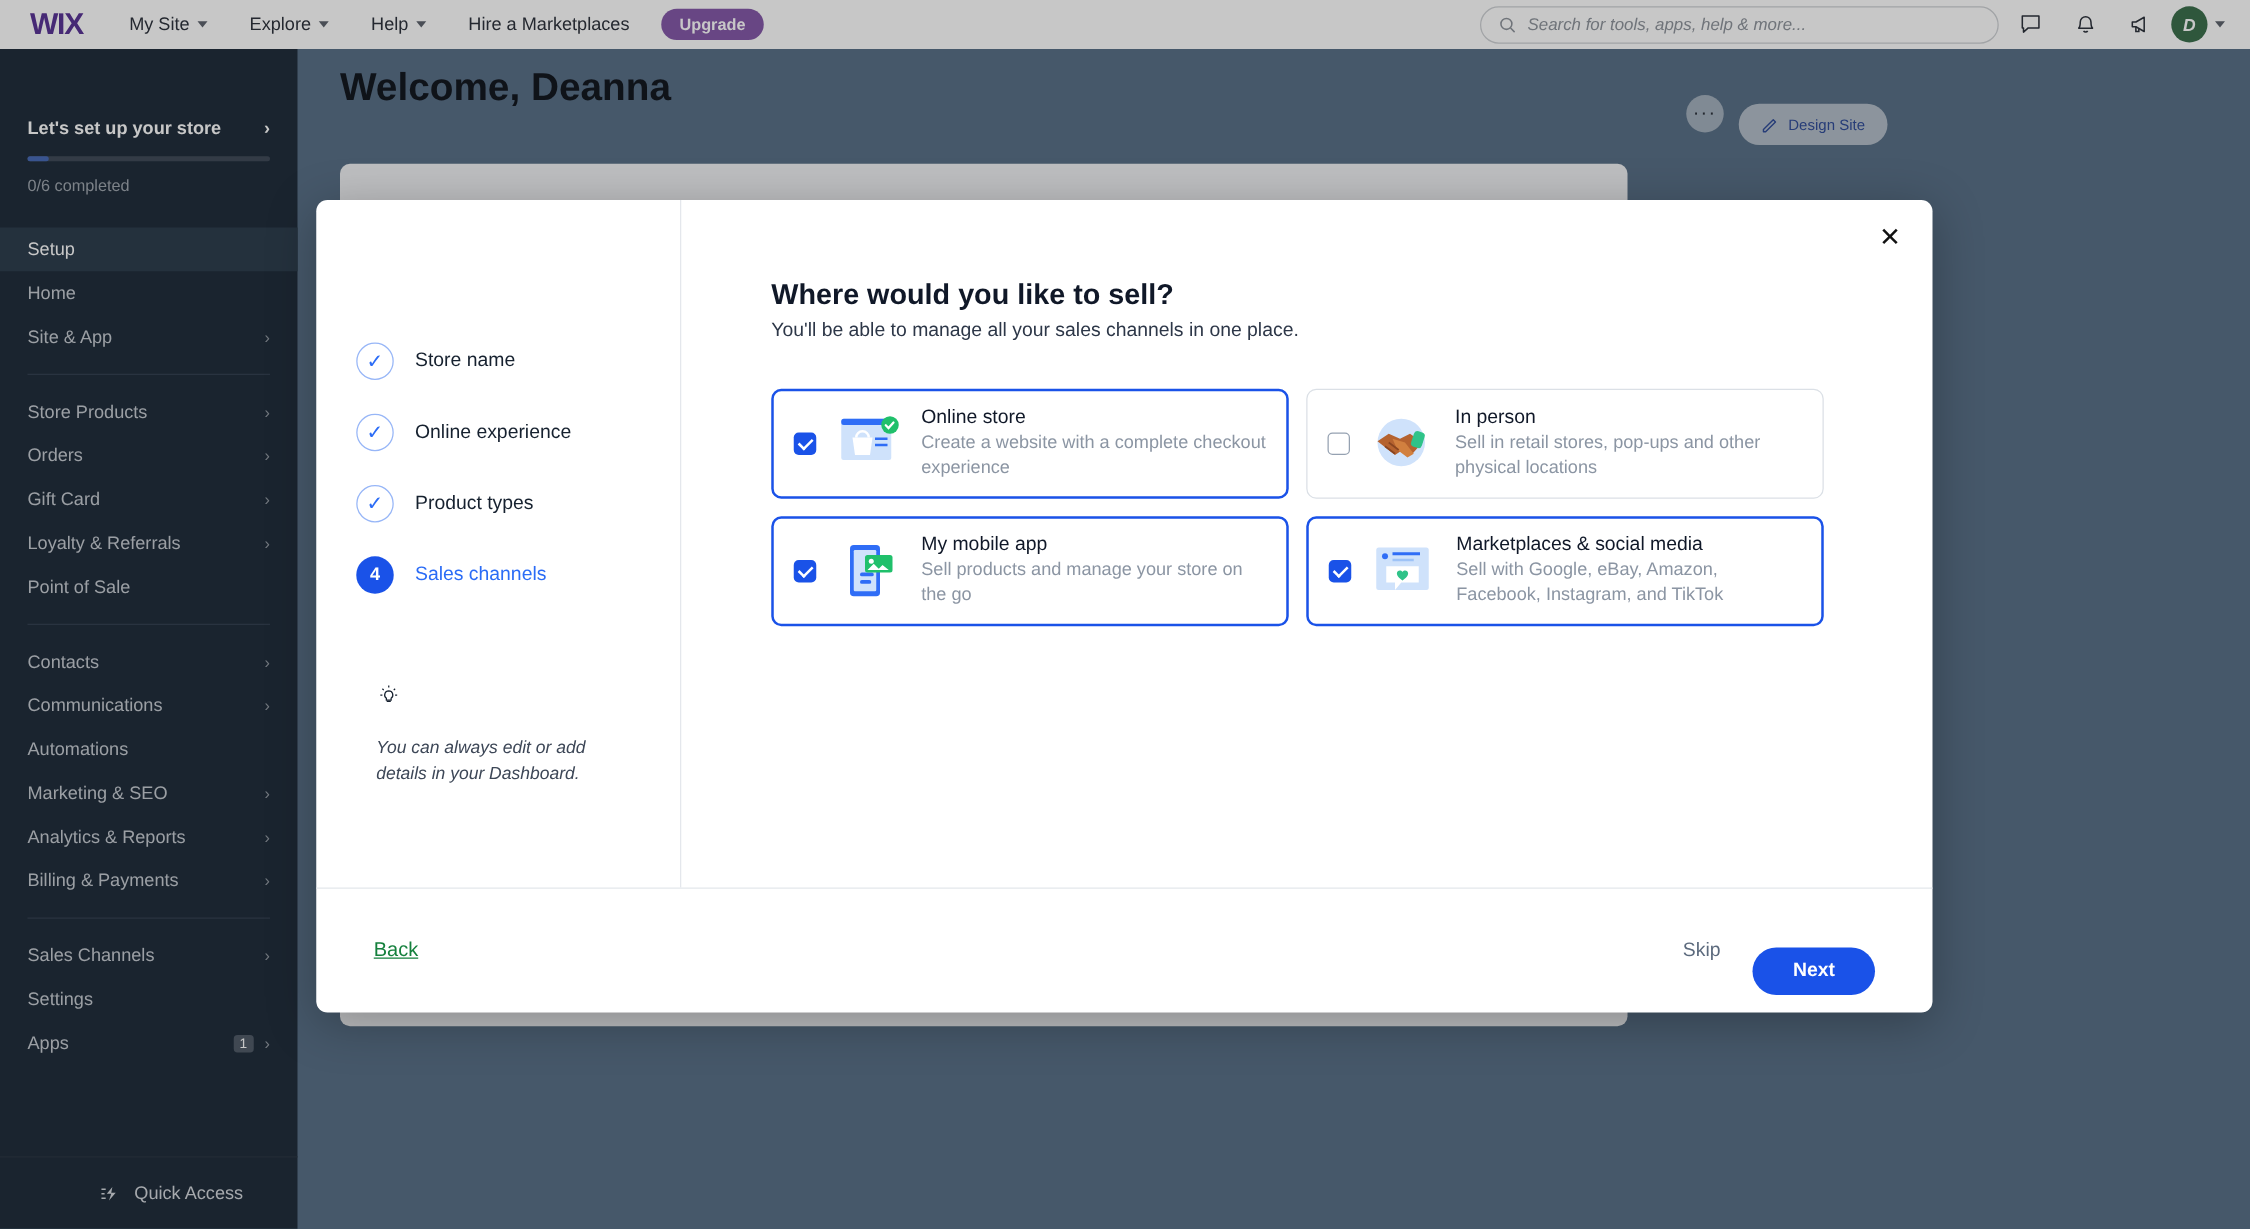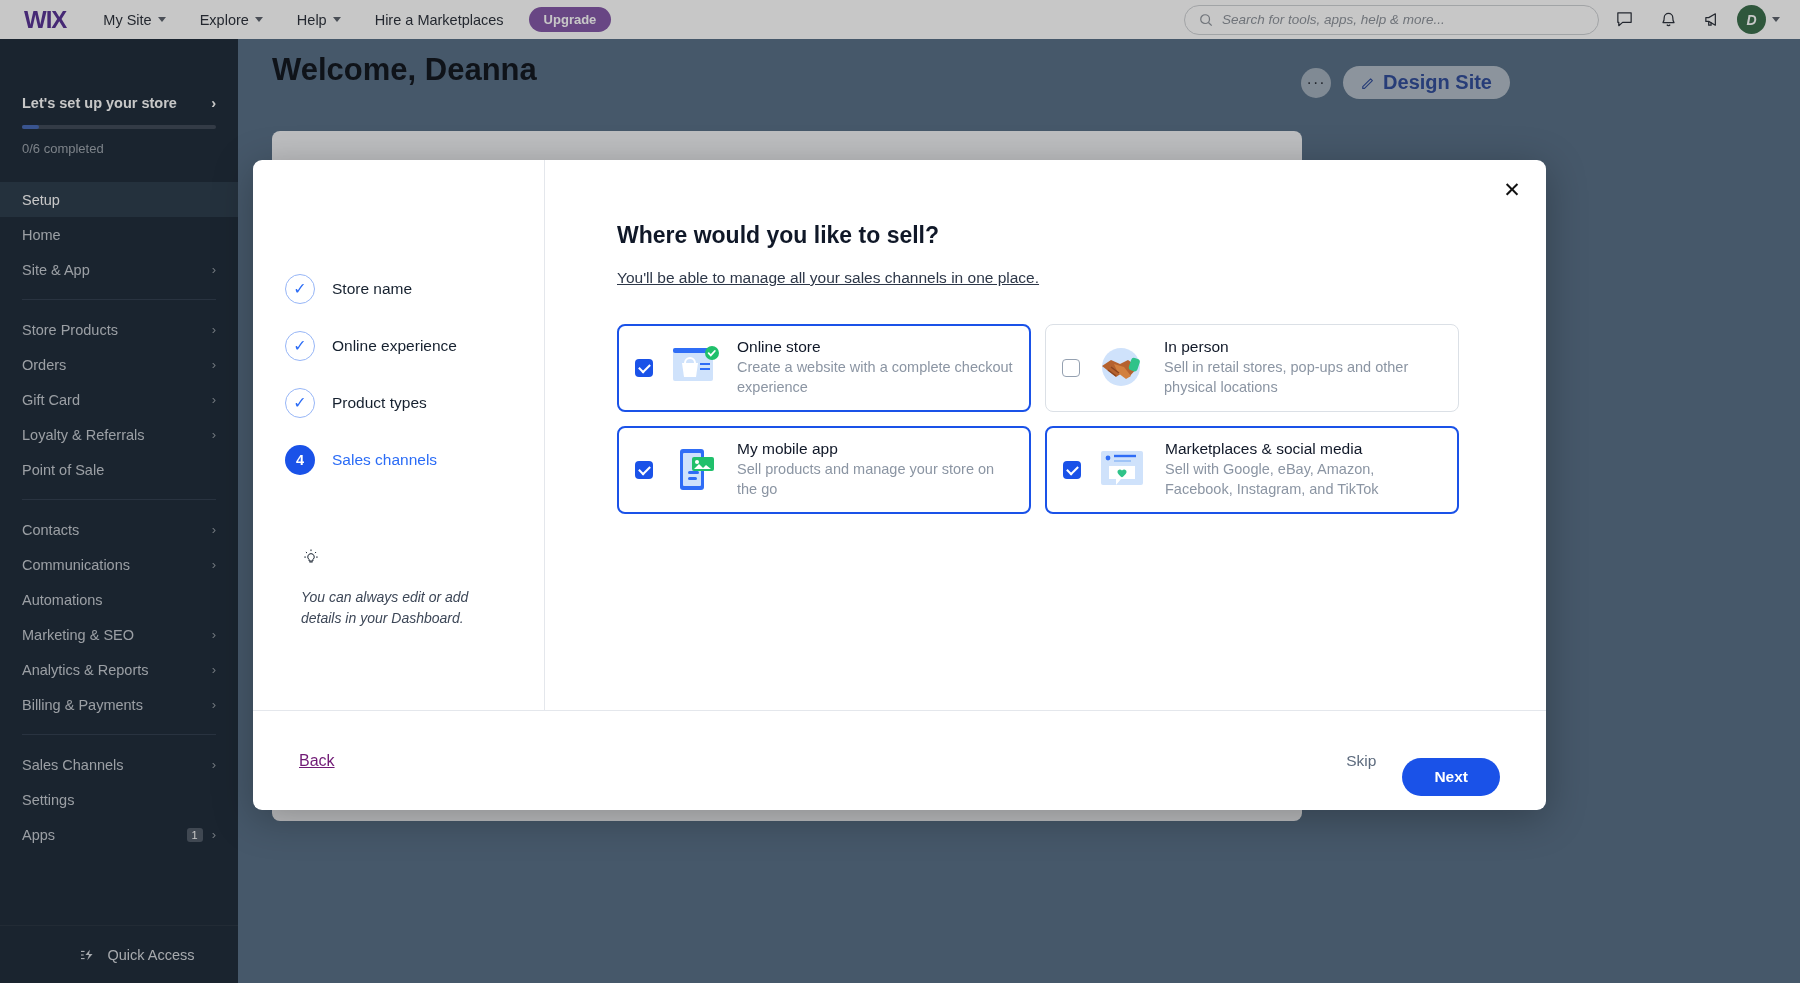--- a/index.html
+++ b/index.html
@@ -78,21 +78,21 @@
   .main { position: absolute; top: 39px; left: 238px; width: 1562px; height: 944px; }
   .page-title { position: absolute; top: 52px; left: 272px; font-size: 31px; font-weight: bold; color: #101828; }
   .title-actions { position: absolute; top: 66px; right: 290px; display: flex; align-items: center; gap: 12px; }
   .round-btn {
     width: 30px; height: 30px; border-radius: 50%; background: rgba(255,255,255,.45);
     display: flex; align-items: center; justify-content: center; color: #2b3445;
     font-size: 16px; letter-spacing: 1px; cursor: pointer;
   }
   .design-btn {
     height: 33px; border-radius: 17px; background: rgba(255,255,255,.55); color: #1c4ed8;
-    display: flex; align-items: center; gap: 8px; padding: 0 18px; font-size: 20px; font-weight: 700; cursor: pointer;
+    display: flex; align-items: center; gap: 8px; padding: 0 18px; font-size: 12px; font-weight: 400; cursor: pointer; margin-top: 17px;
   }
   .content-card {
     position: absolute; top: 131px; left: 272px; width: 1030px; height: 690px;
     background: #f2f4f7; border-radius: 8px;
   }
 
   
   .modal-scrim { position: absolute; inset: 0; z-index: 5; }
   .modal {
     position: absolute; top: 160px; left: 253px; width: 1293px; height: 650px;
@@ -112,41 +112,41 @@
   }
   .step-circle.done { border: 1.6px solid #97b6f7; color: #2b6cf6; }
   .step-circle.current { background: #1a52e8; color: #fff; font-size: 14.5px; font-weight: 600; }
   .step-label { font-size: 15.5px; color: #16212f; }
   .step-label.current { color: #2b6cf6; }
   .tip { position: absolute; left: 48px; bottom: 82px; width: 210px; }
   .tip-text { font-style: italic; font-size: 14px; line-height: 1.45; color: #3d4757; margin-top: 15px; }
 
   .options-pane { flex: 1; padding: 62px 72px 0 72px; }
   .opt-title { font-size: 23px; font-weight: bold; color: #101828; }
-  .opt-sub { font-size: 15.5px; color: #2d3748; margin-top: 20px; text-decoration: underline; }
+  .opt-sub { font-size: 15.5px; color: #2d3748; margin-top: 7px; }
   .opt-grid { display: grid; grid-template-columns: 414px 414px; gap: 14px; margin-top: 37px; }
   .opt-card {
     height: 88px; border-radius: 8px; border: 1px solid #dbe0e6; display: flex; align-items: center;
     padding: 0 16px; gap: 14px; cursor: pointer; background: #fff;
   }
   .opt-card.selected { border: 2px solid #1a52e8; }
   .cbox { width: 18px; height: 18px; border-radius: 4px; flex: 0 0 18px; }
   .cbox.on { background: #1a52e8; display: flex; align-items: center; justify-content: center; }
   .cbox.on::after { content: ""; width: 5px; height: 9px; border: solid #fff; border-width: 0 2px 2px 0; transform: rotate(45deg) translate(-1px,-1px); }
   .cbox.off { border: 1.6px solid #95a1b1; }
   .opt-icon { width: 56px; height: 52px; flex: 0 0 56px; position: relative; }
   .opt-text { min-width: 0; }
   .opt-name { font-size: 15.5px; color: #101828; }
   .opt-desc { font-size: 14.5px; color: #8b95a3; line-height: 1.35; margin-top: 2px; }
 
   .modal-footer {
     height: 100px; border-top: 1px solid #e4e7ec; display: flex; align-items: center;
     padding: 0 46px; 
   }
-  .back-link { font-size: 16px; color: #701a75; text-decoration: underline; cursor: pointer; }
+  .back-link { font-size: 16px; color: #15803d; text-decoration: underline; cursor: pointer; }
   .footer-right { margin-left: auto; display: flex; align-items: center; gap: 26px; }
   .skip-link { font-size: 15.5px; color: #5c6a7d; cursor: pointer; }
   .next-btn {
     background: #1a52e8; color: #fff; border-radius: 19px; padding: 10px 32px;
     font-size: 15.5px; font-weight: 600; cursor: pointer; margin-top: 32px;
   }
 </style>
 </head>
 <body>
 

